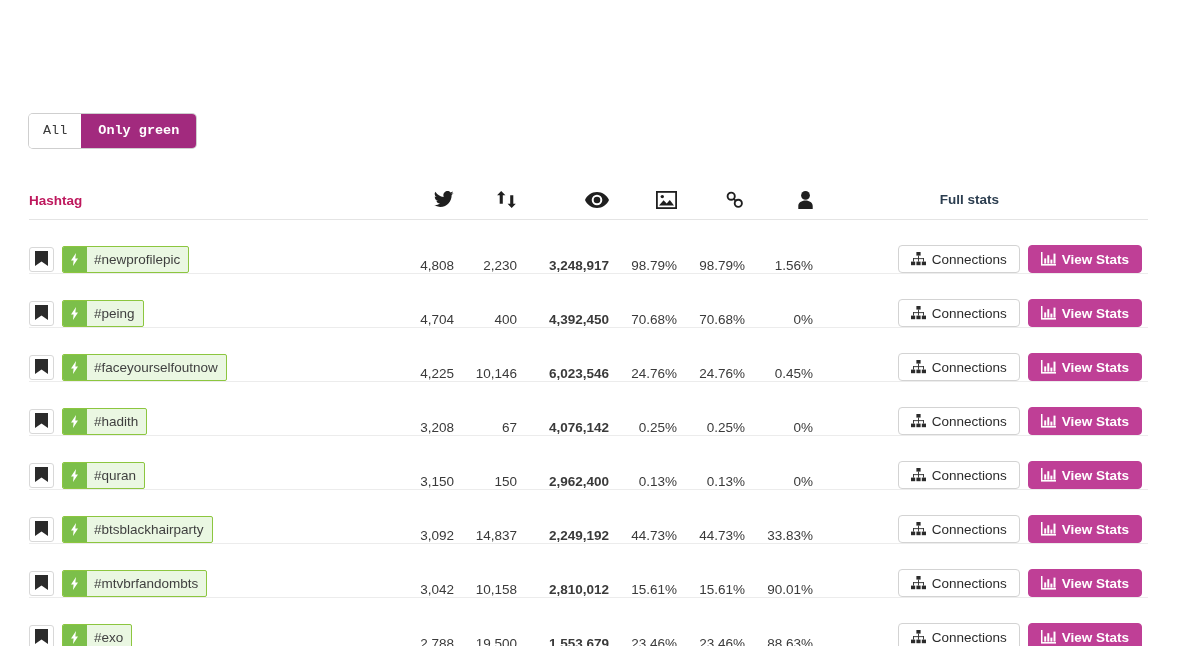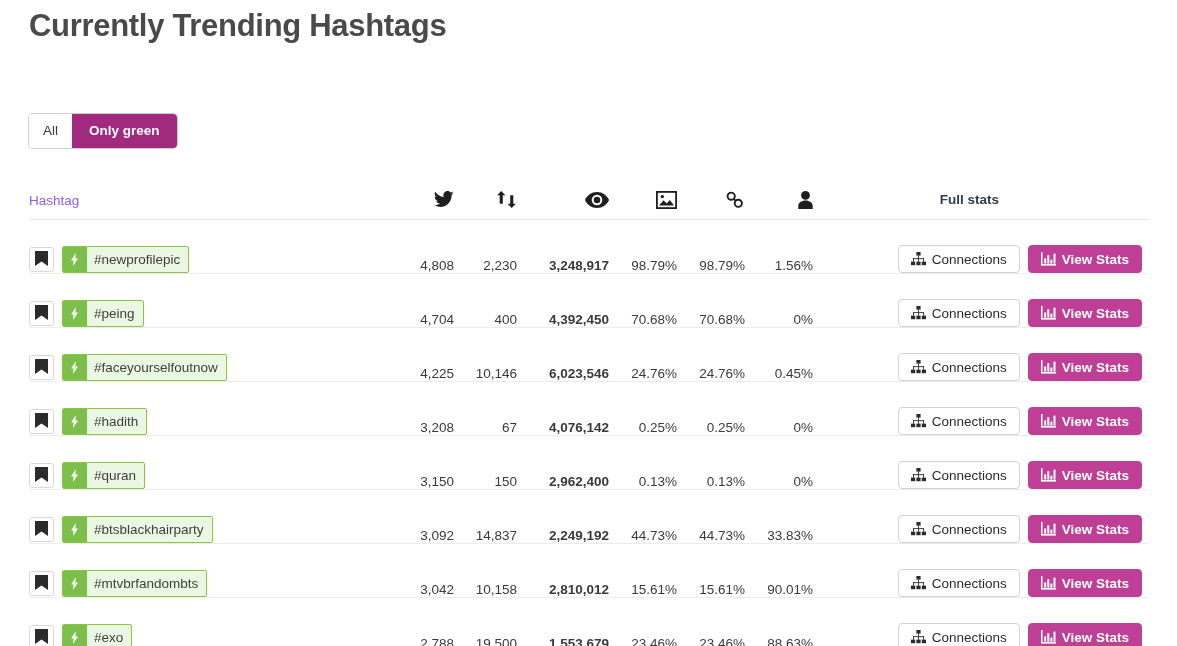--- a/index.html
+++ b/index.html
@@ -39,21 +39,21 @@
     position: absolute;
     left: 29px;
     top: 114px;
     display: flex;
     align-items: stretch;
     border-radius: 4px;
     overflow: hidden;
     box-shadow: 0 0 0 1px #cfcfcf;
   }
   .filter-btn {
-    font-family: Liberation Sans, sans-serif;
+    font-family: Liberation Mono, monospace;
     font-size: 13.5px;
     line-height: 1;
     padding: 10px 14px;
     border: none;
     background: #ffffff;
     color: #3b3b3b;
     cursor: pointer;
     white-space: nowrap;
     display: flex;
     align-items: center;
@@ -90,22 +90,22 @@
   .c-num     { width: 63px;  flex: 0 0 63px;  text-align: right; }
   .c-num2    { width: 63px;  flex: 0 0 63px;  text-align: right; }
   .c-views   { width: 92px;  flex: 0 0 92px;  text-align: right; font-weight: bold; }
   .c-pct     { width: 68px;  flex: 0 0 68px;  text-align: right; }
   .c-pct2    { width: 68px;  flex: 0 0 68px;  text-align: right; }
   .c-pct3    { width: 68px;  flex: 0 0 68px;  text-align: right; }
   .c-actions { flex: 1 1 auto; display: flex; justify-content: flex-end; align-items: center; padding-right: 6px;}
 
   .th-label {
     font-size: 13.5px;
-    font-weight: normal;
-    color: #8b5cf6;
+    font-weight: bold;
+    color: #be185d;
   }
   .th-icon {
     display: flex;
     justify-content: flex-end;
     align-items: center;
     color: #1f1f1f;
   }
   .th-icon svg { display: block; }
   .th-full {
     flex: 1 1 auto;
@@ -197,21 +197,20 @@
     padding: 0 12px;
     font-weight: bold;
   }
   .btn svg { display: block; flex: 0 0 auto; }
 </style>
 </head>
 <body>
 
 <div class="page">
 
-  <div class="page-title">Currently Trending Hashtags</div>
 
   <div class="filter-group">
     <button class="filter-btn">All</button>
     <button class="filter-btn active">Only green</button>
   </div>
 
   <div class="table">
 
     <div class="thead">
       <div class="c-hashtag">

